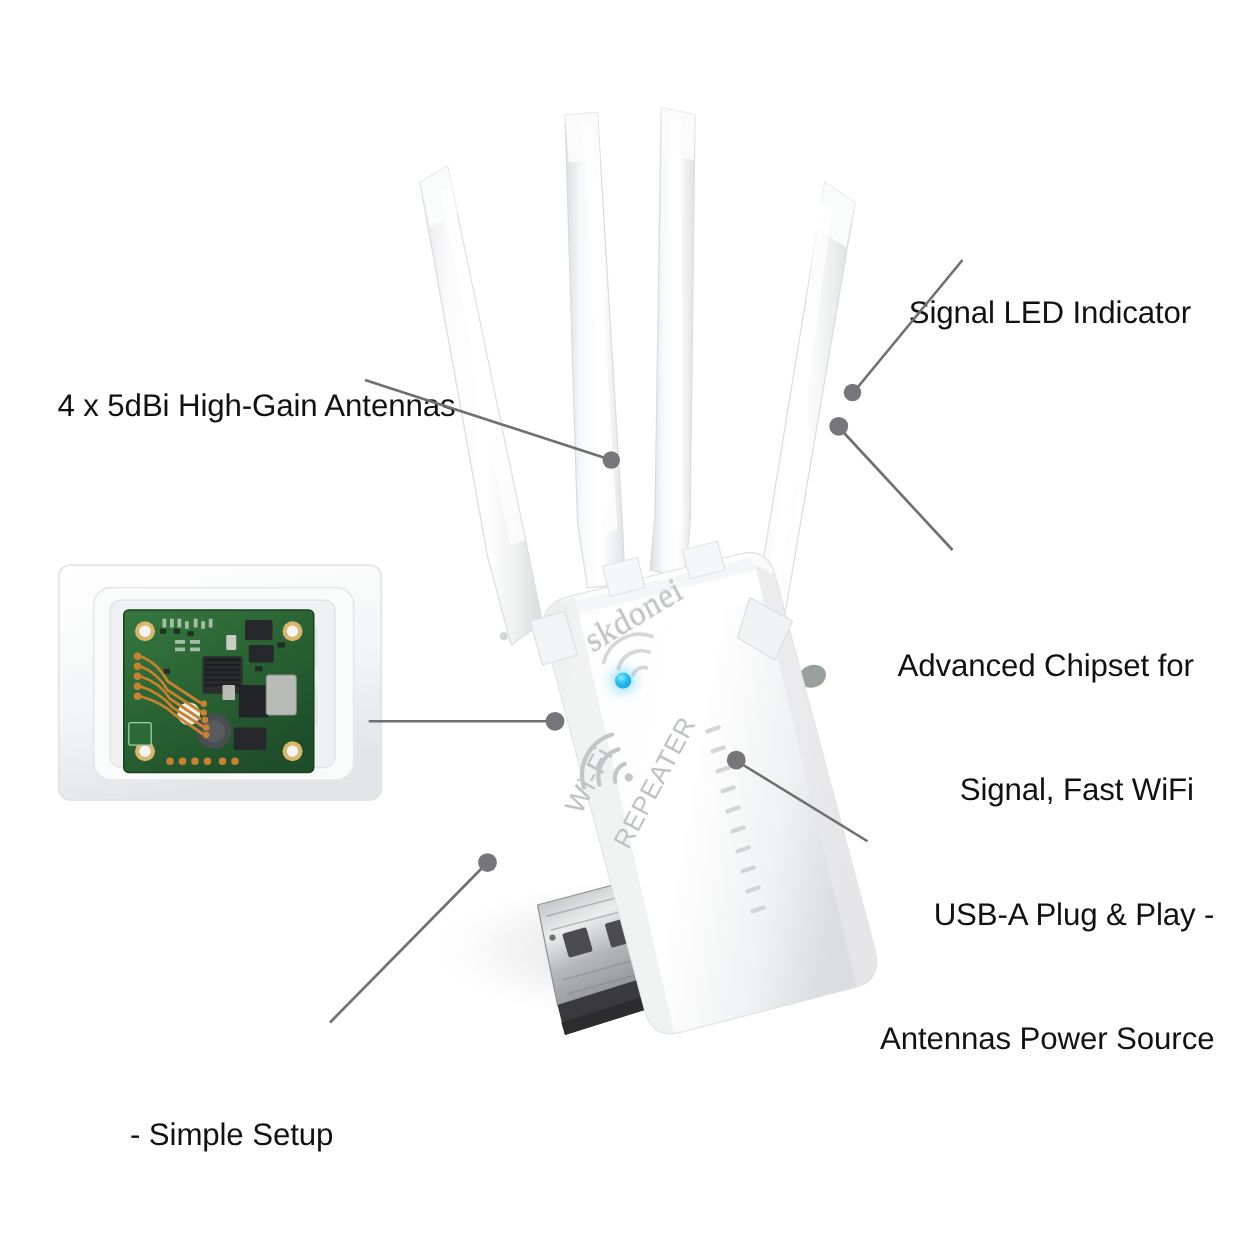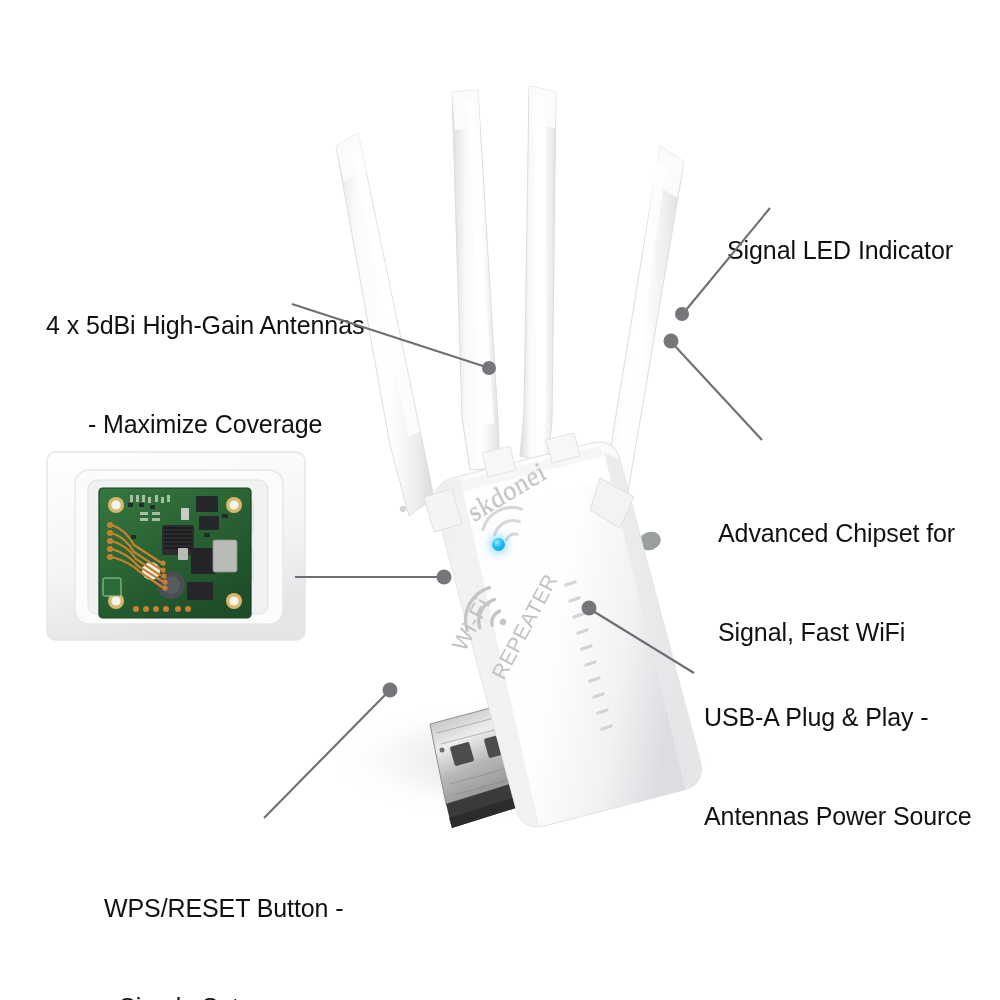--- a/index.html
+++ b/index.html
@@ -22,26 +22,26 @@
   
   .callout {
     position: absolute;
     color: #111111;
     font-size: 25px;
     line-height: 1.32;
     white-space: pre;
     letter-spacing: -0.1px;
   }
   .callout.right  { text-align: left; }
-  .callout.center { text-align: left; }
+  .callout.center { text-align: right; }
 
   #co-antennas { left: 46px;  top: 243px; text-align: center; }
   #co-signal   { left: 727px; top: 168px; }
   #co-chipset  { left: 718px; top: 451px; }
-  #co-usb      { left: 704px; top: 635px; }
+  #co-usb      { left: 704px; top: 650px; }
   #co-wps      { left: 104px; top: 826px; }
 
   
   svg.layer {
     position: absolute; left: 0; top: 0;
     width: 1000px; height: 1000px;
     overflow: visible;
   }
   #artwork { z-index: 2; }
   #leaders { z-index: 6; }
@@ -373,35 +373,33 @@
       <circle class="lead-dot" cx="444" cy="577" r="7.5"></circle>
     </g>
     <g>
       <line class="lead-line" x1="264" y1="818" x2="386" y2="694"></line>
       <circle class="lead-dot" cx="390" cy="690" r="7.5"></circle>
     </g>
   </svg>
 
   <div class="callout center" id="co-antennas">
     <div>4 x 5dBi High-Gain Antennas</div>
-    <div>- Maximize Coverage</div>
   </div>
 
   <div class="callout right" id="co-signal">
     <div>Signal LED Indicator</div>
   </div>
 
   <div class="callout center" id="co-chipset">
     <div>Advanced Chipset for</div>
     <div>Signal, Fast WiFi</div>
   </div>
 
   <div class="callout center" id="co-usb">
     <div>USB-A Plug &amp; Play -</div>
     <div>Antennas Power Source</div>
   </div>
 
   <div class="callout center" id="co-wps">
-    <div>WPS/RESET Button -</div>
     <div>- Simple Setup</div>
   </div>
 
 </div>
 
 </body></html>

